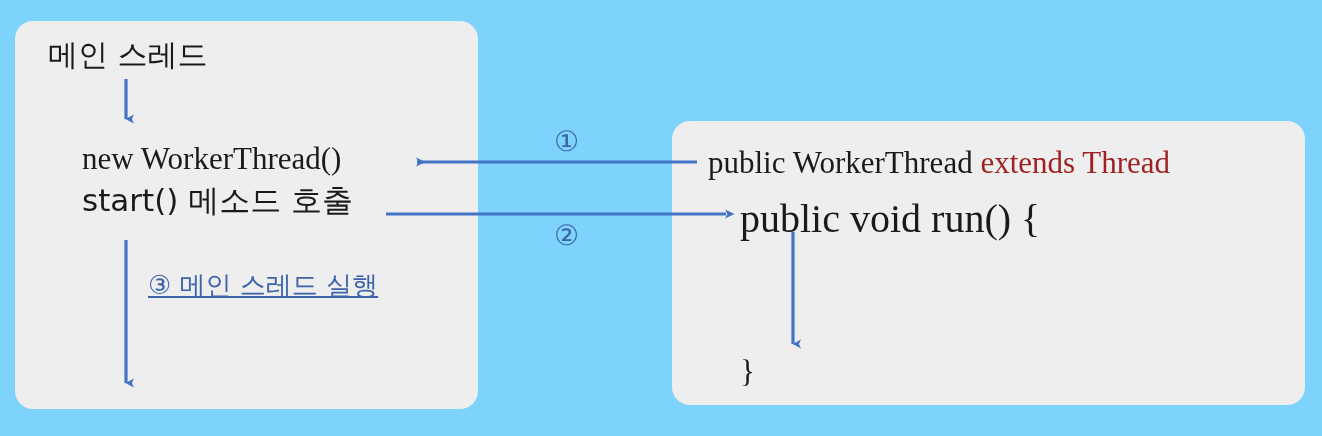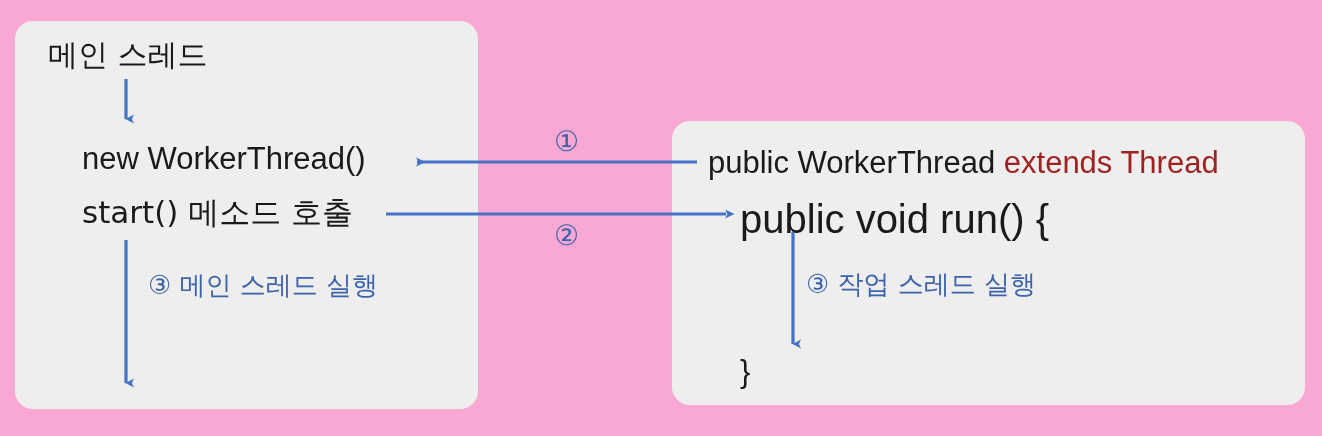--- a/index.html
+++ b/index.html
@@ -4,21 +4,21 @@
 <style>
   html, body {
     margin: 0;
     padding: 0;
     background: #ffffff;
   }
   #stage {
     position: relative;
     width: 1322px;
     height: 436px;
-    background: #f9a8d4;
+    background: #7dd3fc;
     overflow: hidden;
     font-family: "Liberation Sans", sans-serif;
   }
   .panel {
     position: absolute;
     background: #eeeeee;
     border-radius: 18px;
   }
   #panel-main  { left: 15px;  top: 21px;  width: 463px; height: 388px; }
   #panel-worker{ left: 672px; top: 121px; width: 633px; height: 284px; }
@@ -26,27 +26,28 @@
   .txt {
     position: absolute;
     white-space: pre;
     line-height: 1;
   }
   .kr {
     font-family: "DejaVu Sans", "Liberation Sans", sans-serif;
     color: #1a1a1a;
   }
   .code {
-    font-family: Liberation Sans, sans-serif;
+    font-family: Liberation Serif, serif;
     color: #1a1a1a;
   }
   .kw-red { color: #9e2222; }
   .note {
     font-family: "DejaVu Sans", "Liberation Sans", sans-serif;
     color: #3d63ab;
+    text-decoration: underline;
   }
   .circnum {
     position: absolute;
     font-family: "DejaVu Sans", "Liberation Sans", sans-serif;
     color: #3d63ab;
     line-height: 1;
   }
   svg.overlay {
     position: absolute;
     left: 0; top: 0;
@@ -60,29 +61,28 @@
 
 <div id="stage">
 
   <div class="panel" id="panel-main"></div>
   <div class="panel" id="panel-worker"></div>
 
   <div class="txt kr" style="left:48px; top:40px; font-size:30px;">메인 스레드</div>
 
   <div class="txt code" style="left:82px; top:143px; font-size:31px;">new WorkerThread()</div>
 
-  <div class="txt kr" style="left:82px; top:197px; font-size:31px;">start() 메소드 호출</div>
+  <div class="txt kr" style="left:82px; top:185px; font-size:31px;">start() 메소드 호출</div>
 
   <div class="txt note" style="left:148px; top:272px; font-size:26px;">③ 메인 스레드 실행</div>
 
   <div class="txt code" style="left:708px; top:147px; font-size:31px;"><span>public WorkerThread </span><span class="kw-red">extends Thread</span></div>
 
   <div class="txt code" style="left:740px; top:199px; font-size:40px;">public void run() {</div>
 
-  <div class="txt note" style="left:806px; top:271px; font-size:26px;">③ 작업 스레드 실행</div>
 
   <div class="txt code" style="left:740px; top:356px; font-size:31px;">}</div>
 
   <div class="circnum" style="left:554px; top:128px; font-size:28px;">①</div>
 
   <div class="circnum" style="left:554px; top:222px; font-size:28px;">②</div>
 
   <svg class="overlay" viewBox="0 0 1322 436">
     <defs>
       <marker id="ah-down" markerWidth="10" markerHeight="10" refX="5" refY="8.5" orient="auto" markerUnits="userSpaceOnUse">

